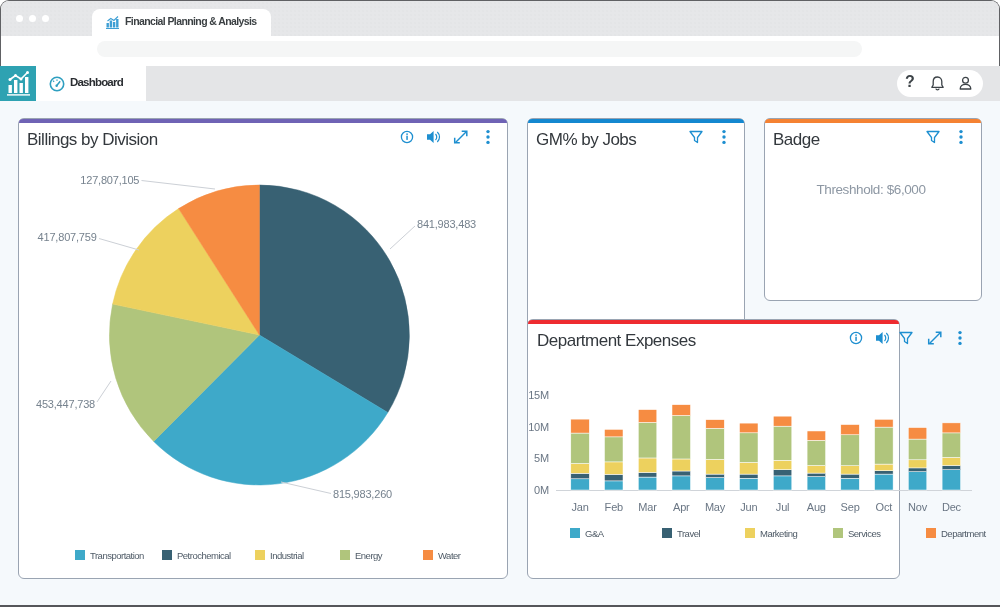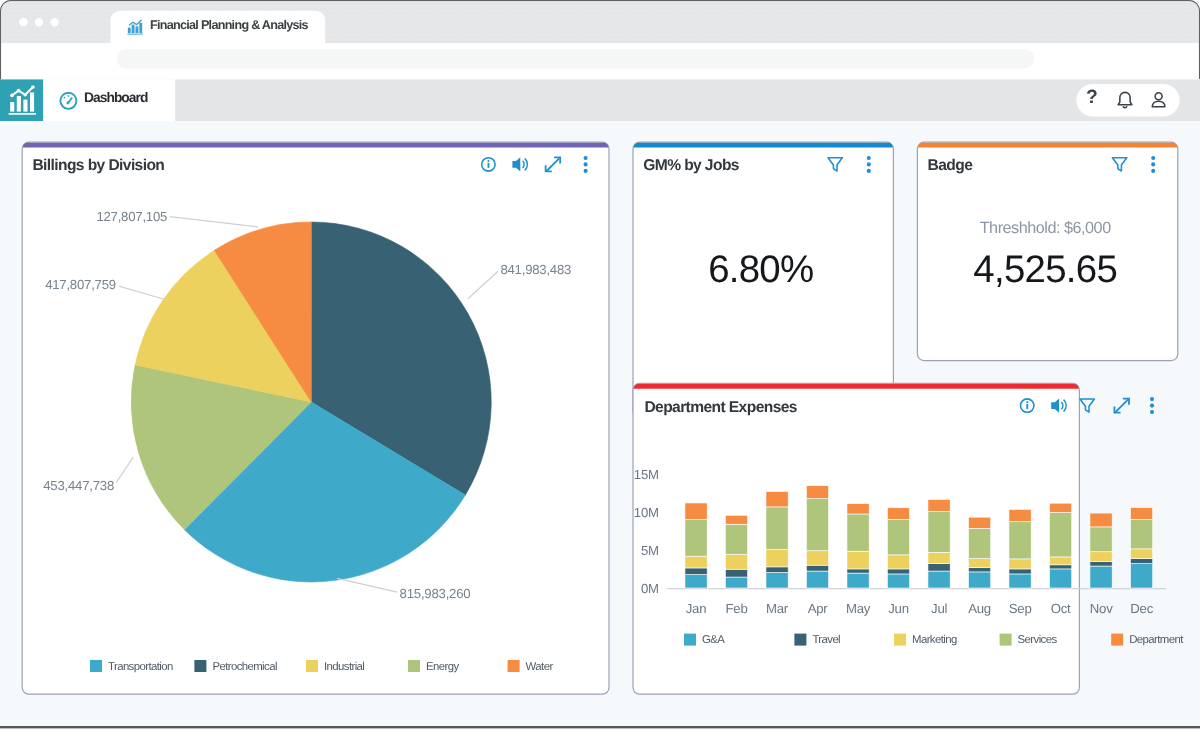--- a/index.html
+++ b/index.html
@@ -17,21 +17,21 @@
 
 #appheader{position:absolute;left:0;top:66px;width:1000px;height:35px;background:#e4e5e7}
 #tealsq{position:absolute;left:0;top:0;width:36px;height:35px;background:#2ea2b2}
 #dashtab{position:absolute;left:36px;top:0;width:110px;height:35px;background:#fff}
 #dashtab .dtext{position:absolute;left:34px;top:10px;font-size:11.5px;font-weight:bold;color:#2a2d31;letter-spacing:-0.8px}
 #iconpill{position:absolute;left:897px;top:4px;width:86px;height:27px;background:#fff;border-radius:14px}
 
 #content{position:absolute;left:0;top:101px;width:1000px;height:504px;background:#f5f9fc}
 .card{position:absolute;background:#fff;border:1px solid #9aa4b2;border-radius:6px}
 .strip{position:absolute;left:0;top:0;right:0;height:4px;border-radius:4px 4px 0 0}
-.ctitle{position:absolute;font-size:13px;font-weight:bold;color:#33383d;letter-spacing:-0.5px;white-space:nowrap}
+.ctitle{position:absolute;font-size:17px;font-weight:normal;color:#33383d;letter-spacing:-0.5px;white-space:nowrap}
 #botline{position:absolute;left:0;top:605px;width:1000px;height:2px;background:#55565a}
 .bigv{position:absolute;left:-2px;width:100%;text-align:center;font-size:32px;line-height:32px;color:#15181b;letter-spacing:-0.6px}
 .subv{position:absolute;left:-2px;width:100%;text-align:center;font-size:13.5px;line-height:14px;color:#8d97a3;letter-spacing:-0.4px}
 .legtxt{font-size:9.5px;letter-spacing:-0.5px;color:#4e5a66;white-space:nowrap}
 .legsq{position:absolute;width:10px;height:10px}
 </style>
 </head>
 <body>
 <div id="stage">
 
@@ -166,36 +166,34 @@
       <div class="strip" style="background:#1488d0"></div>
       <div class="ctitle" style="left:8px;top:11px">GM% by Jobs</div>
       <svg class="abs" style="left:160px;top:10px" width="50" height="16" viewBox="0 0 50 16">
         <path d="M2 2.5 L14 2.5 L9.5 8.5 L9.5 13.5 L6.5 11.5 L6.5 8.5 Z" fill="none" stroke="#1e8fd0" stroke-width="1.3" stroke-linejoin="round"></path>
         <g transform="translate(28,0)" fill="#1e8fd0">
           <circle cx="8" cy="2.6" r="1.7"></circle>
             <circle cx="8" cy="8" r="1.7"></circle>
             <circle cx="8" cy="13.4" r="1.7"></circle>
         </g>
       </svg>
-      <div class="bigv" style="top:89px">6.80%</div>
     </div>
 
     <div class="card" style="left:764px;top:17px;width:218px;height:183px">
       <div class="strip" style="background:#f58232"></div>
       <div class="ctitle" style="left:8px;top:11px">Badge</div>
       <svg class="abs" style="left:160px;top:10px" width="50" height="16" viewBox="0 0 50 16">
         <path d="M2 2.5 L14 2.5 L9.5 8.5 L9.5 13.5 L6.5 11.5 L6.5 8.5 Z" fill="none" stroke="#1e8fd0" stroke-width="1.3" stroke-linejoin="round"></path>
         <g transform="translate(28,0)" fill="#1e8fd0">
           <circle cx="8" cy="2.6" r="1.7"></circle>
             <circle cx="8" cy="8" r="1.7"></circle>
             <circle cx="8" cy="13.4" r="1.7"></circle>
         </g>
       </svg>
       <div class="subv" style="top:63.5px">Threshhold: $6,000</div>
-      <div class="bigv" style="top:89px">4,525.65</div>
     </div>
 
     <div class="card" style="left:527px;top:218px;width:373px;height:260px">
       <div class="strip" style="background:#ee2b30"></div>
       <div class="ctitle" style="left:9px;top:11px">Department Expenses</div>
       <svg class="abs" style="left:320px;top:10px" width="130" height="16" viewBox="0 0 130 16">
         <g>
           <circle cx="8" cy="8" r="5.6" fill="none" stroke="#1e8fd0" stroke-width="1.3"></circle>
           <rect x="7.3" y="6.7" width="1.5" height="4.2" fill="#1e8fd0"></rect>
           <rect x="7.3" y="4.4" width="1.5" height="1.5" fill="#1e8fd0"></rect>

